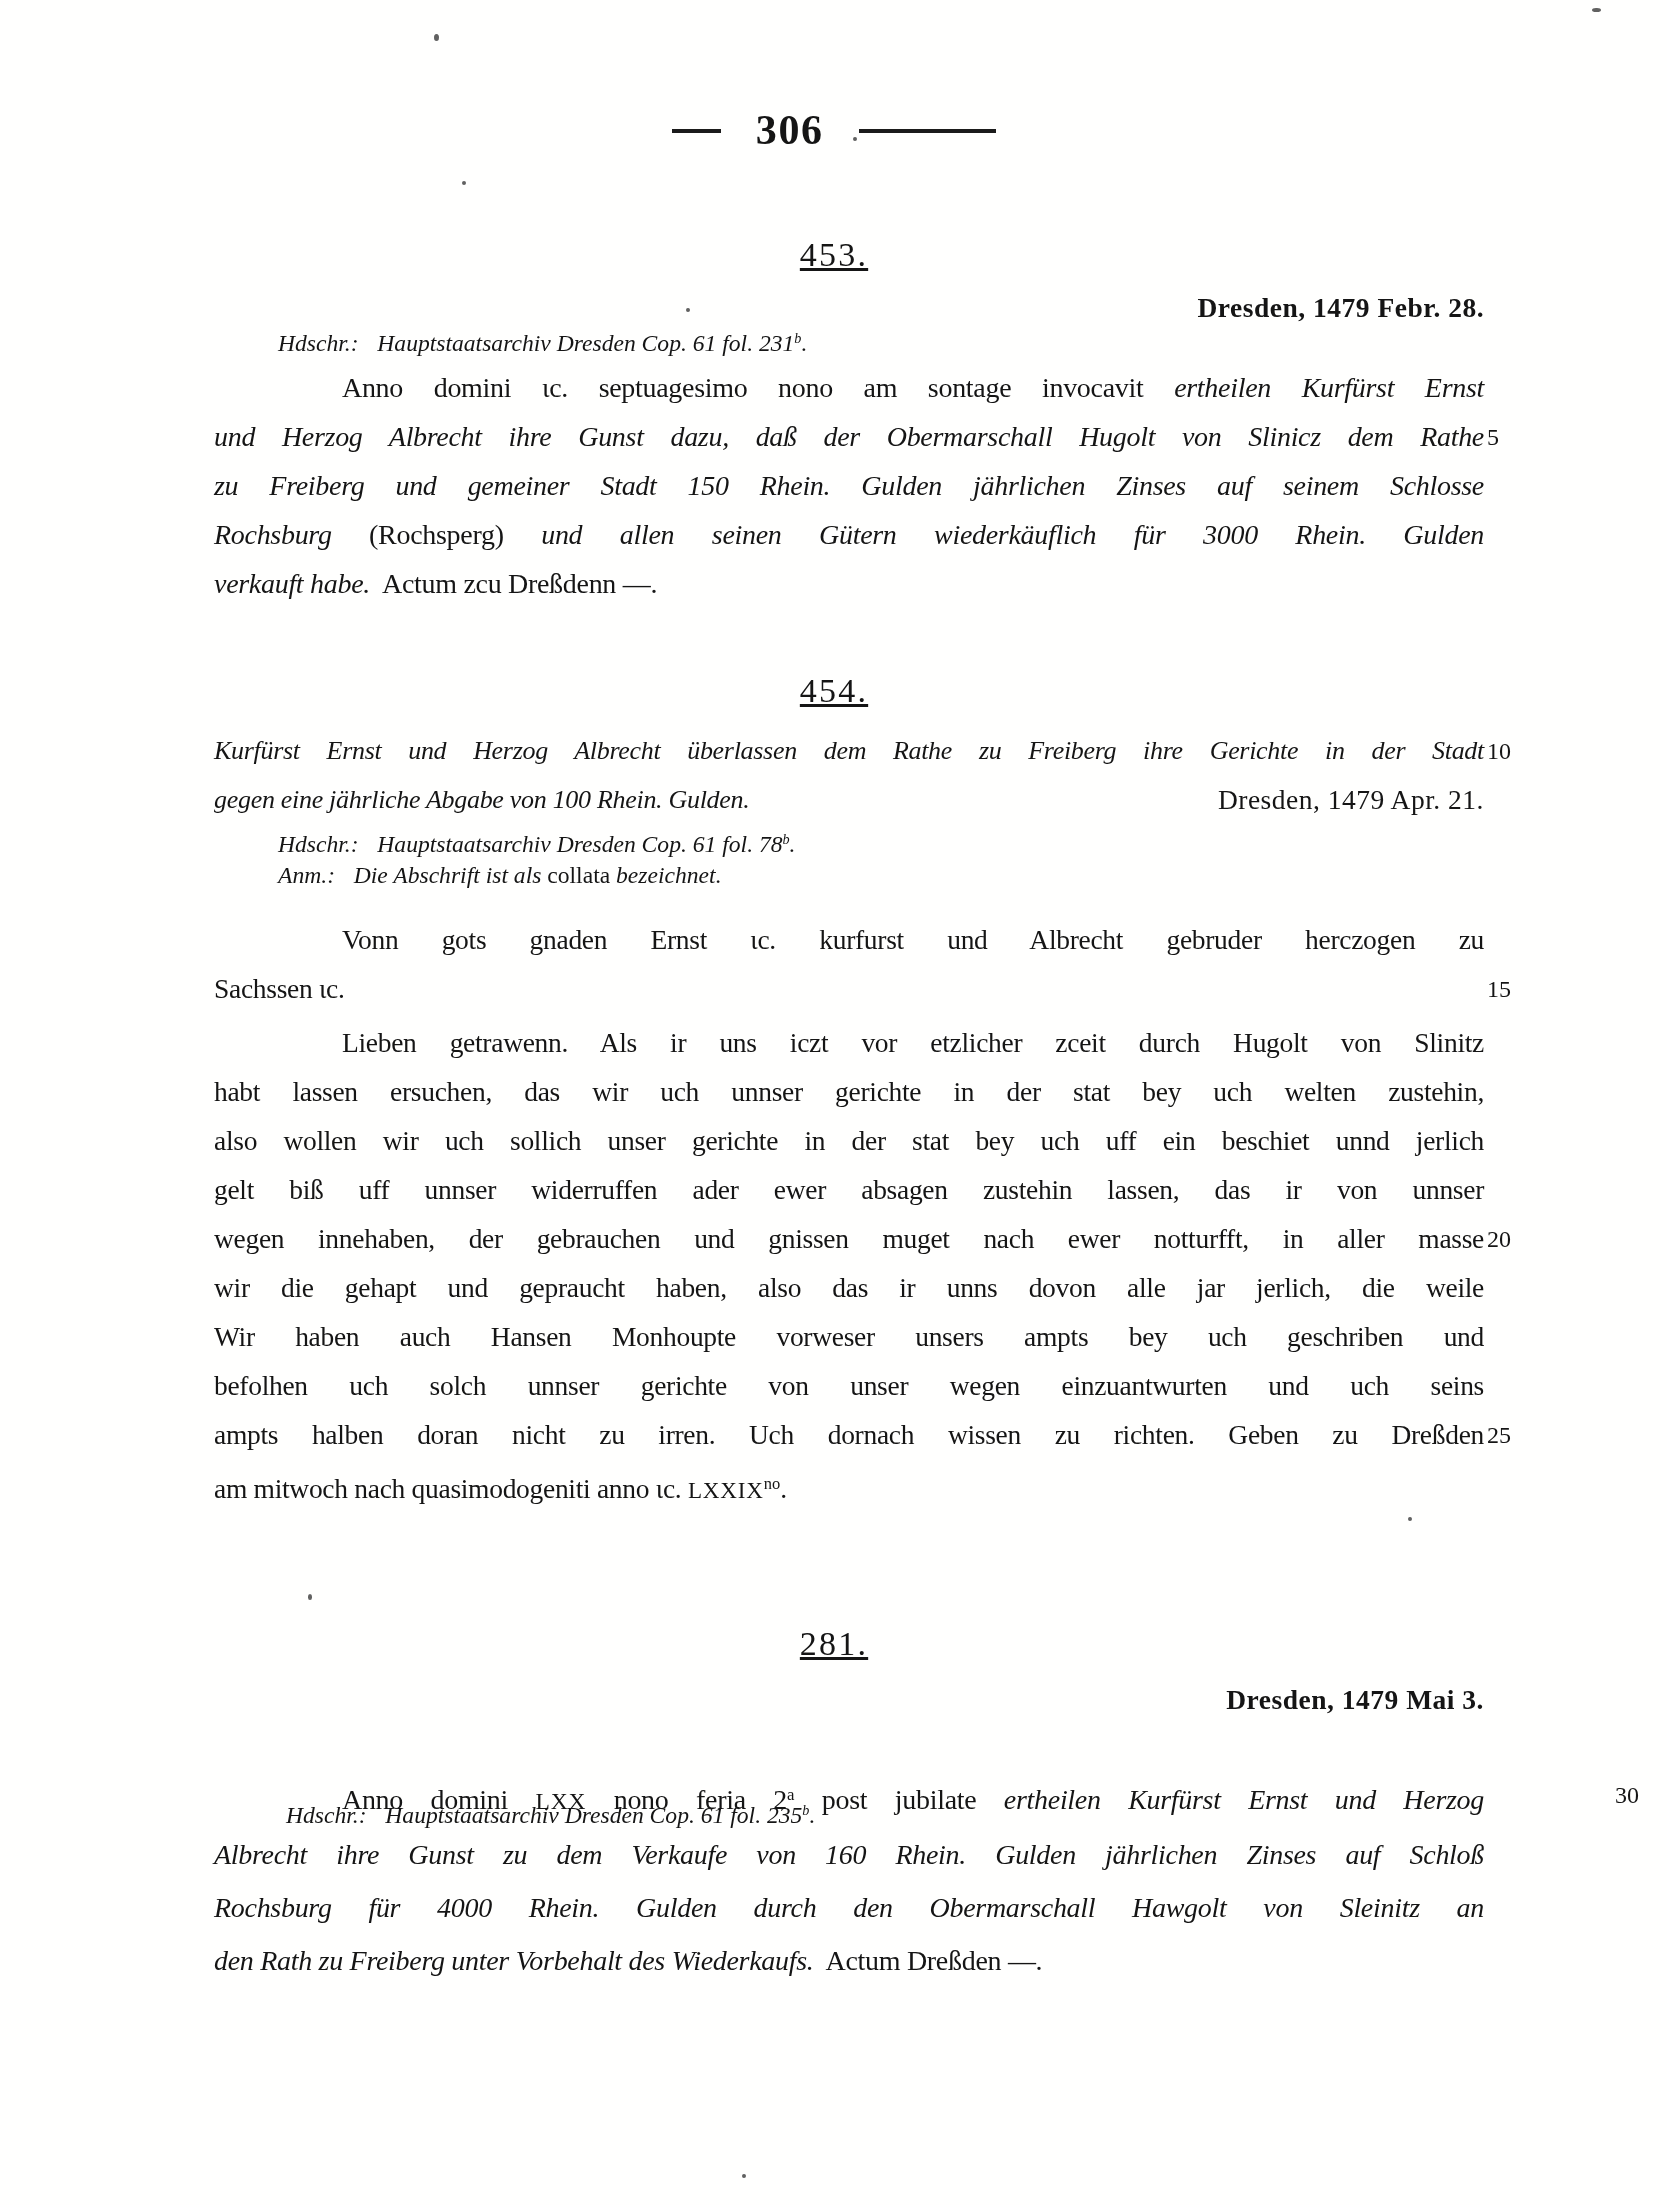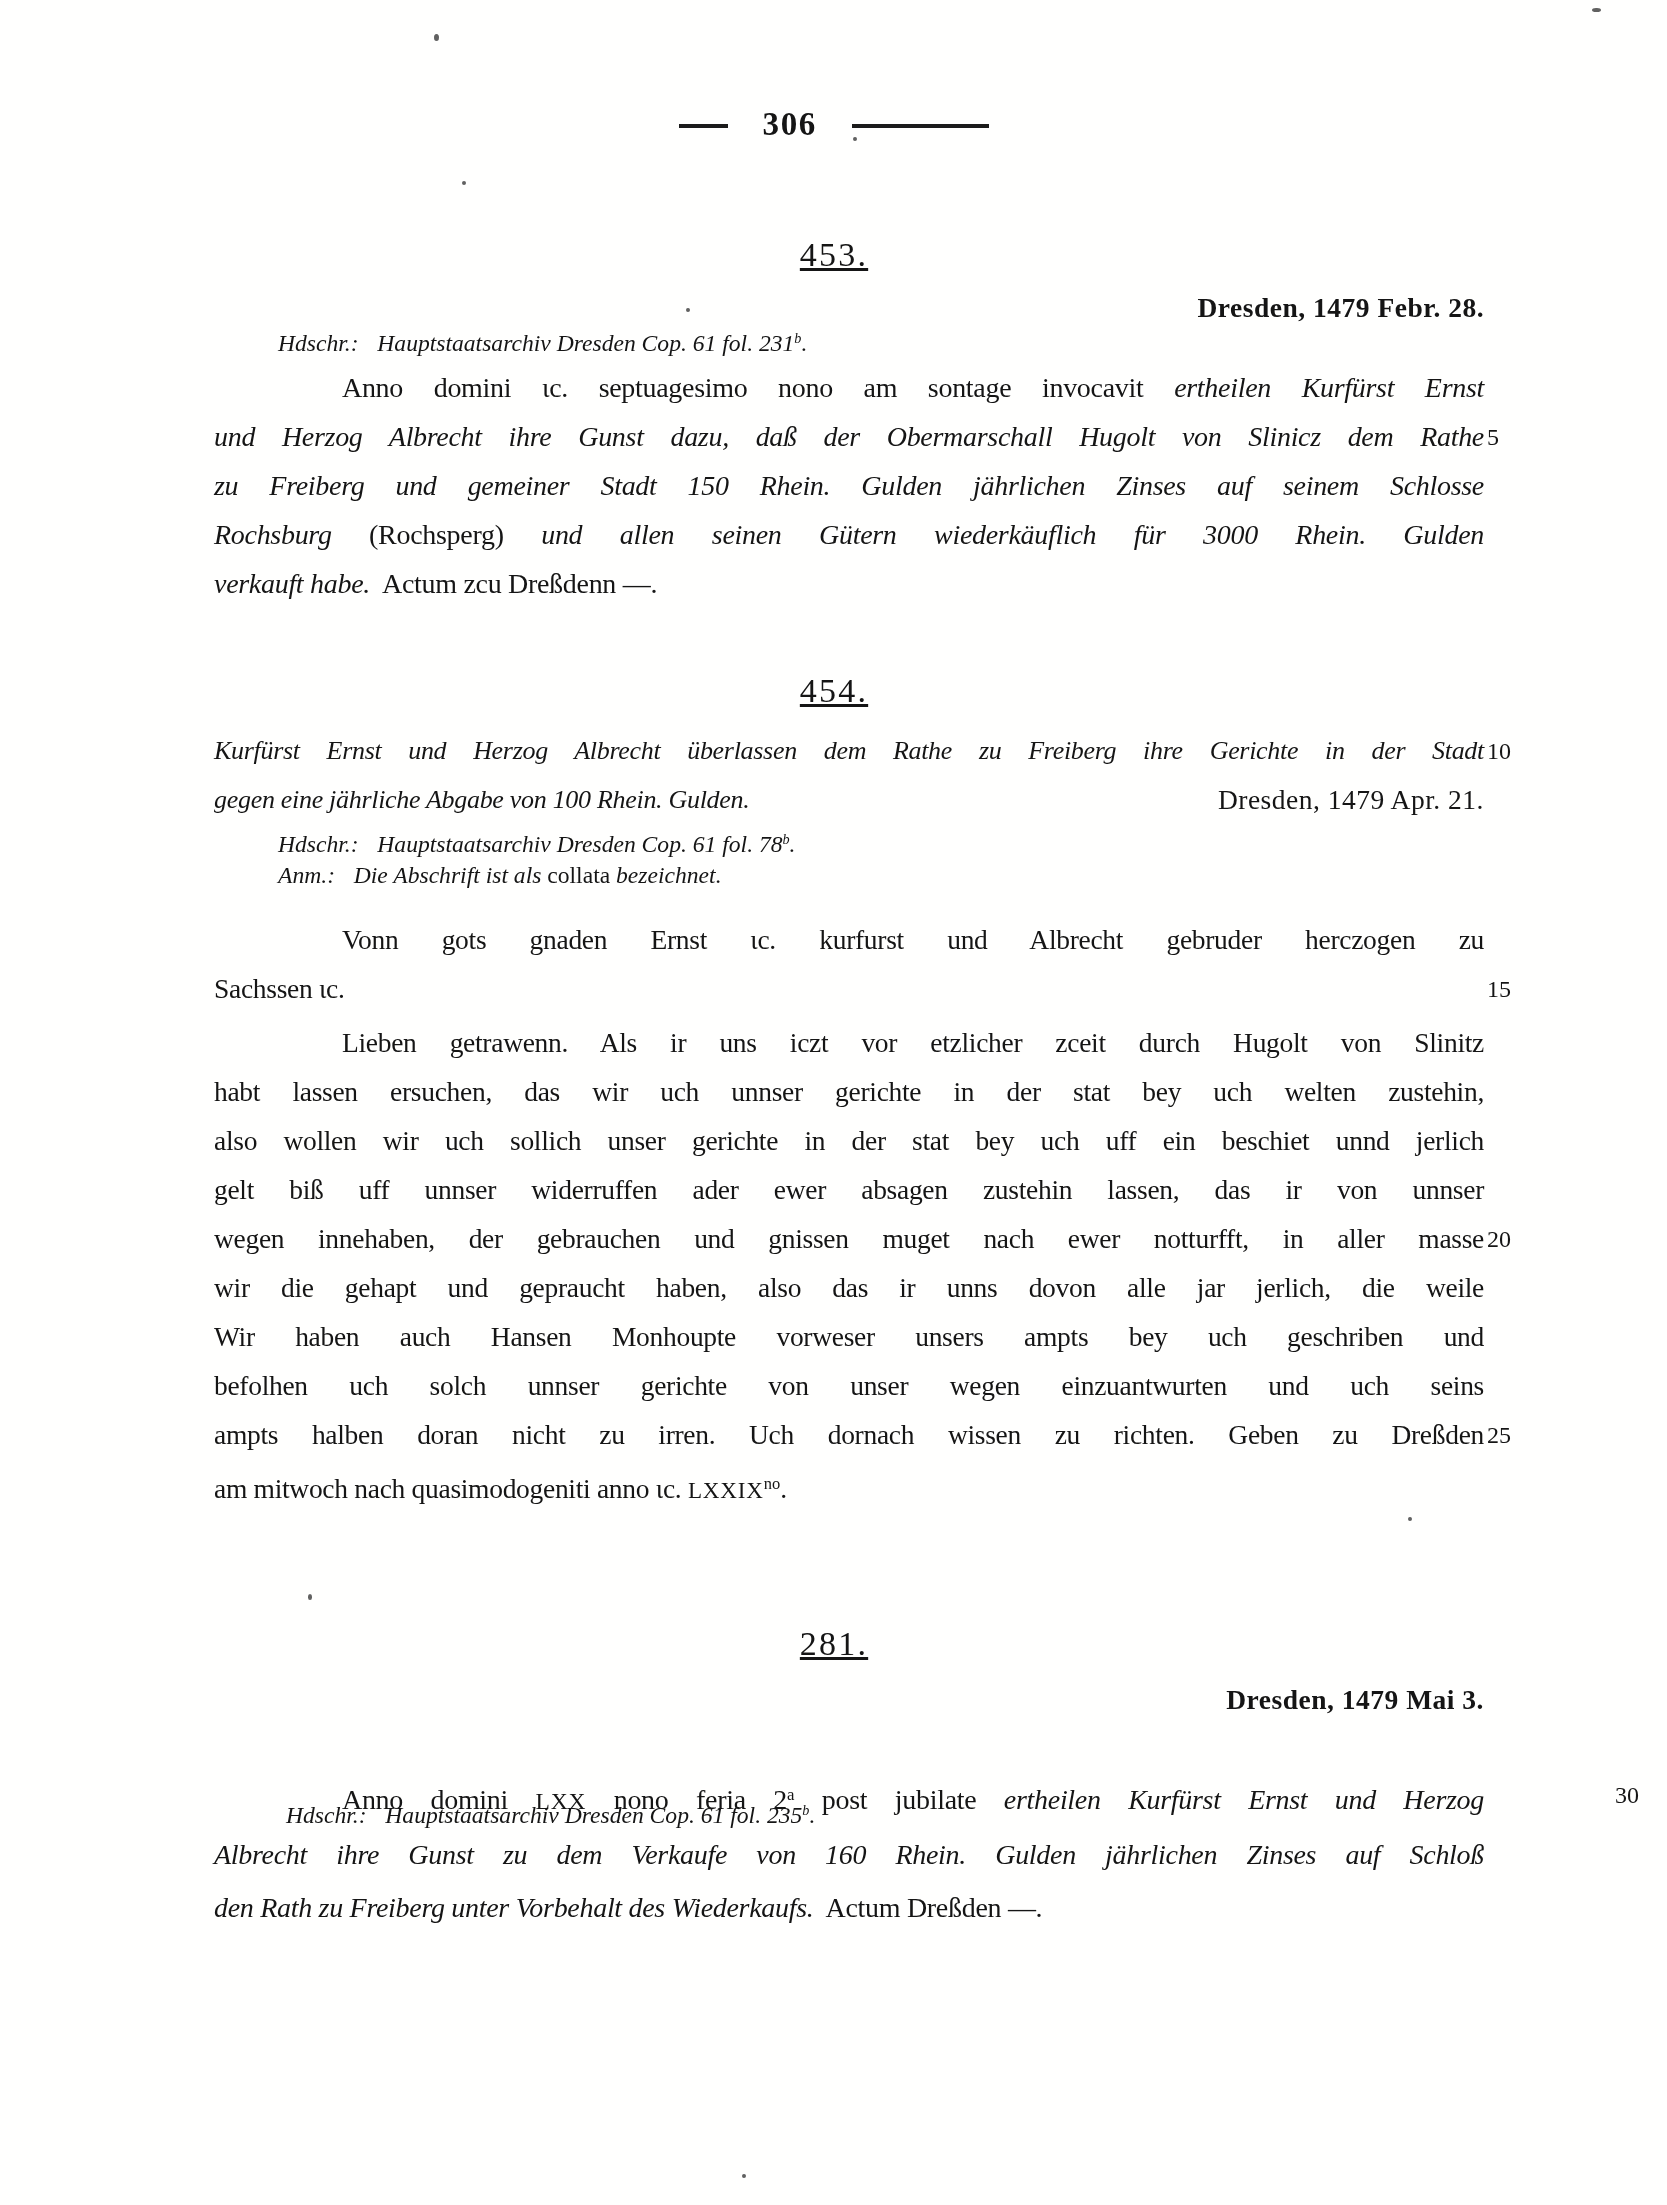--- a/index.html
+++ b/index.html
@@ -10,21 +10,21 @@
   }
   
   .pagehead {
     position:absolute; top:106px; left:0; width:100%;
     display:flex; justify-content:center; align-items:center; gap:35px;
   }
   .rule { display:inline-block; height:3.8px; background:#1b1b1b; }
   .rule.r1 { width:40px; }
   .rule.r3 { width:25px; margin-left:-18.7px; }
   .rule.r4 { width:137px; }
-  .pagenum { font-size:33px; font-weight:700; letter-spacing:1.6px; }
+  .pagenum { font-size:42px; font-weight:700; letter-spacing:1.6px; }
   
   .col { position:absolute; left:214px; width:1270px; }
   .docno {
     position:absolute; left:0; width:100%; text-align:center;
     font-size:34px; letter-spacing:2.2px; font-weight:400;text-decoration:underline;
   }
   .dateline { position:absolute; left:214px; width:1270px; text-align:right; }
   .docdate { font-weight:700; font-size:27.5px; letter-spacing:0.5px; }
   .src {
     position:absolute; left:278px; width:1155px;
@@ -186,20 +186,23 @@
   </div>
 
   <div class="col regest55" style="top:1768px;">
     <div class="jline ind">
       <span class="rm">Anno domini </span><span class="rm sc">LXX</span><span class="rm"> nono feria 2</span><span class="rm sup">a</span><span class="rm"> post jubilate </span><span class="it">ertheilen Kurfürst Ernst und Herzog</span>
       <span class="lineno">30</span>
     </div>
     <div class="jline">
       <span class="it">Albrecht ihre Gunst zu dem Verkaufe von 160 Rhein. Gulden jährlichen Zinses auf Schloß</span>
     </div>
+    <div class="jline">
+      <span class="it">Rochsburg für 4000 Rhein. Gulden durch den Obermarschall Hawgolt von Sleinitz an</span>
+    </div>
     <div class="lastline">
       <span class="it">den Rath zu Freiberg unter Vorbehalt des Wiederkaufs.</span><span class="rm gap">Actum Dreßden —.</span>
     </div>
   </div>
 
   <div class="speck" style="left:434px; top:34px;  width:5px;  height:7.1px;"></div>
   <div class="speck" style="left:1592px;top:7.7px;  width:8.8px; height:4.4px;"></div>
   <div class="speck" style="left:853px;top:137px; width:3.8px;  height:3.8px;"></div>
   <div class="speck" style="left:462px; top:181px; width:4.4px;  height:4.4px;"></div>
   <div class="speck" style="left:686px;top:308px; width:3.8px;  height:3.8px;"></div>

